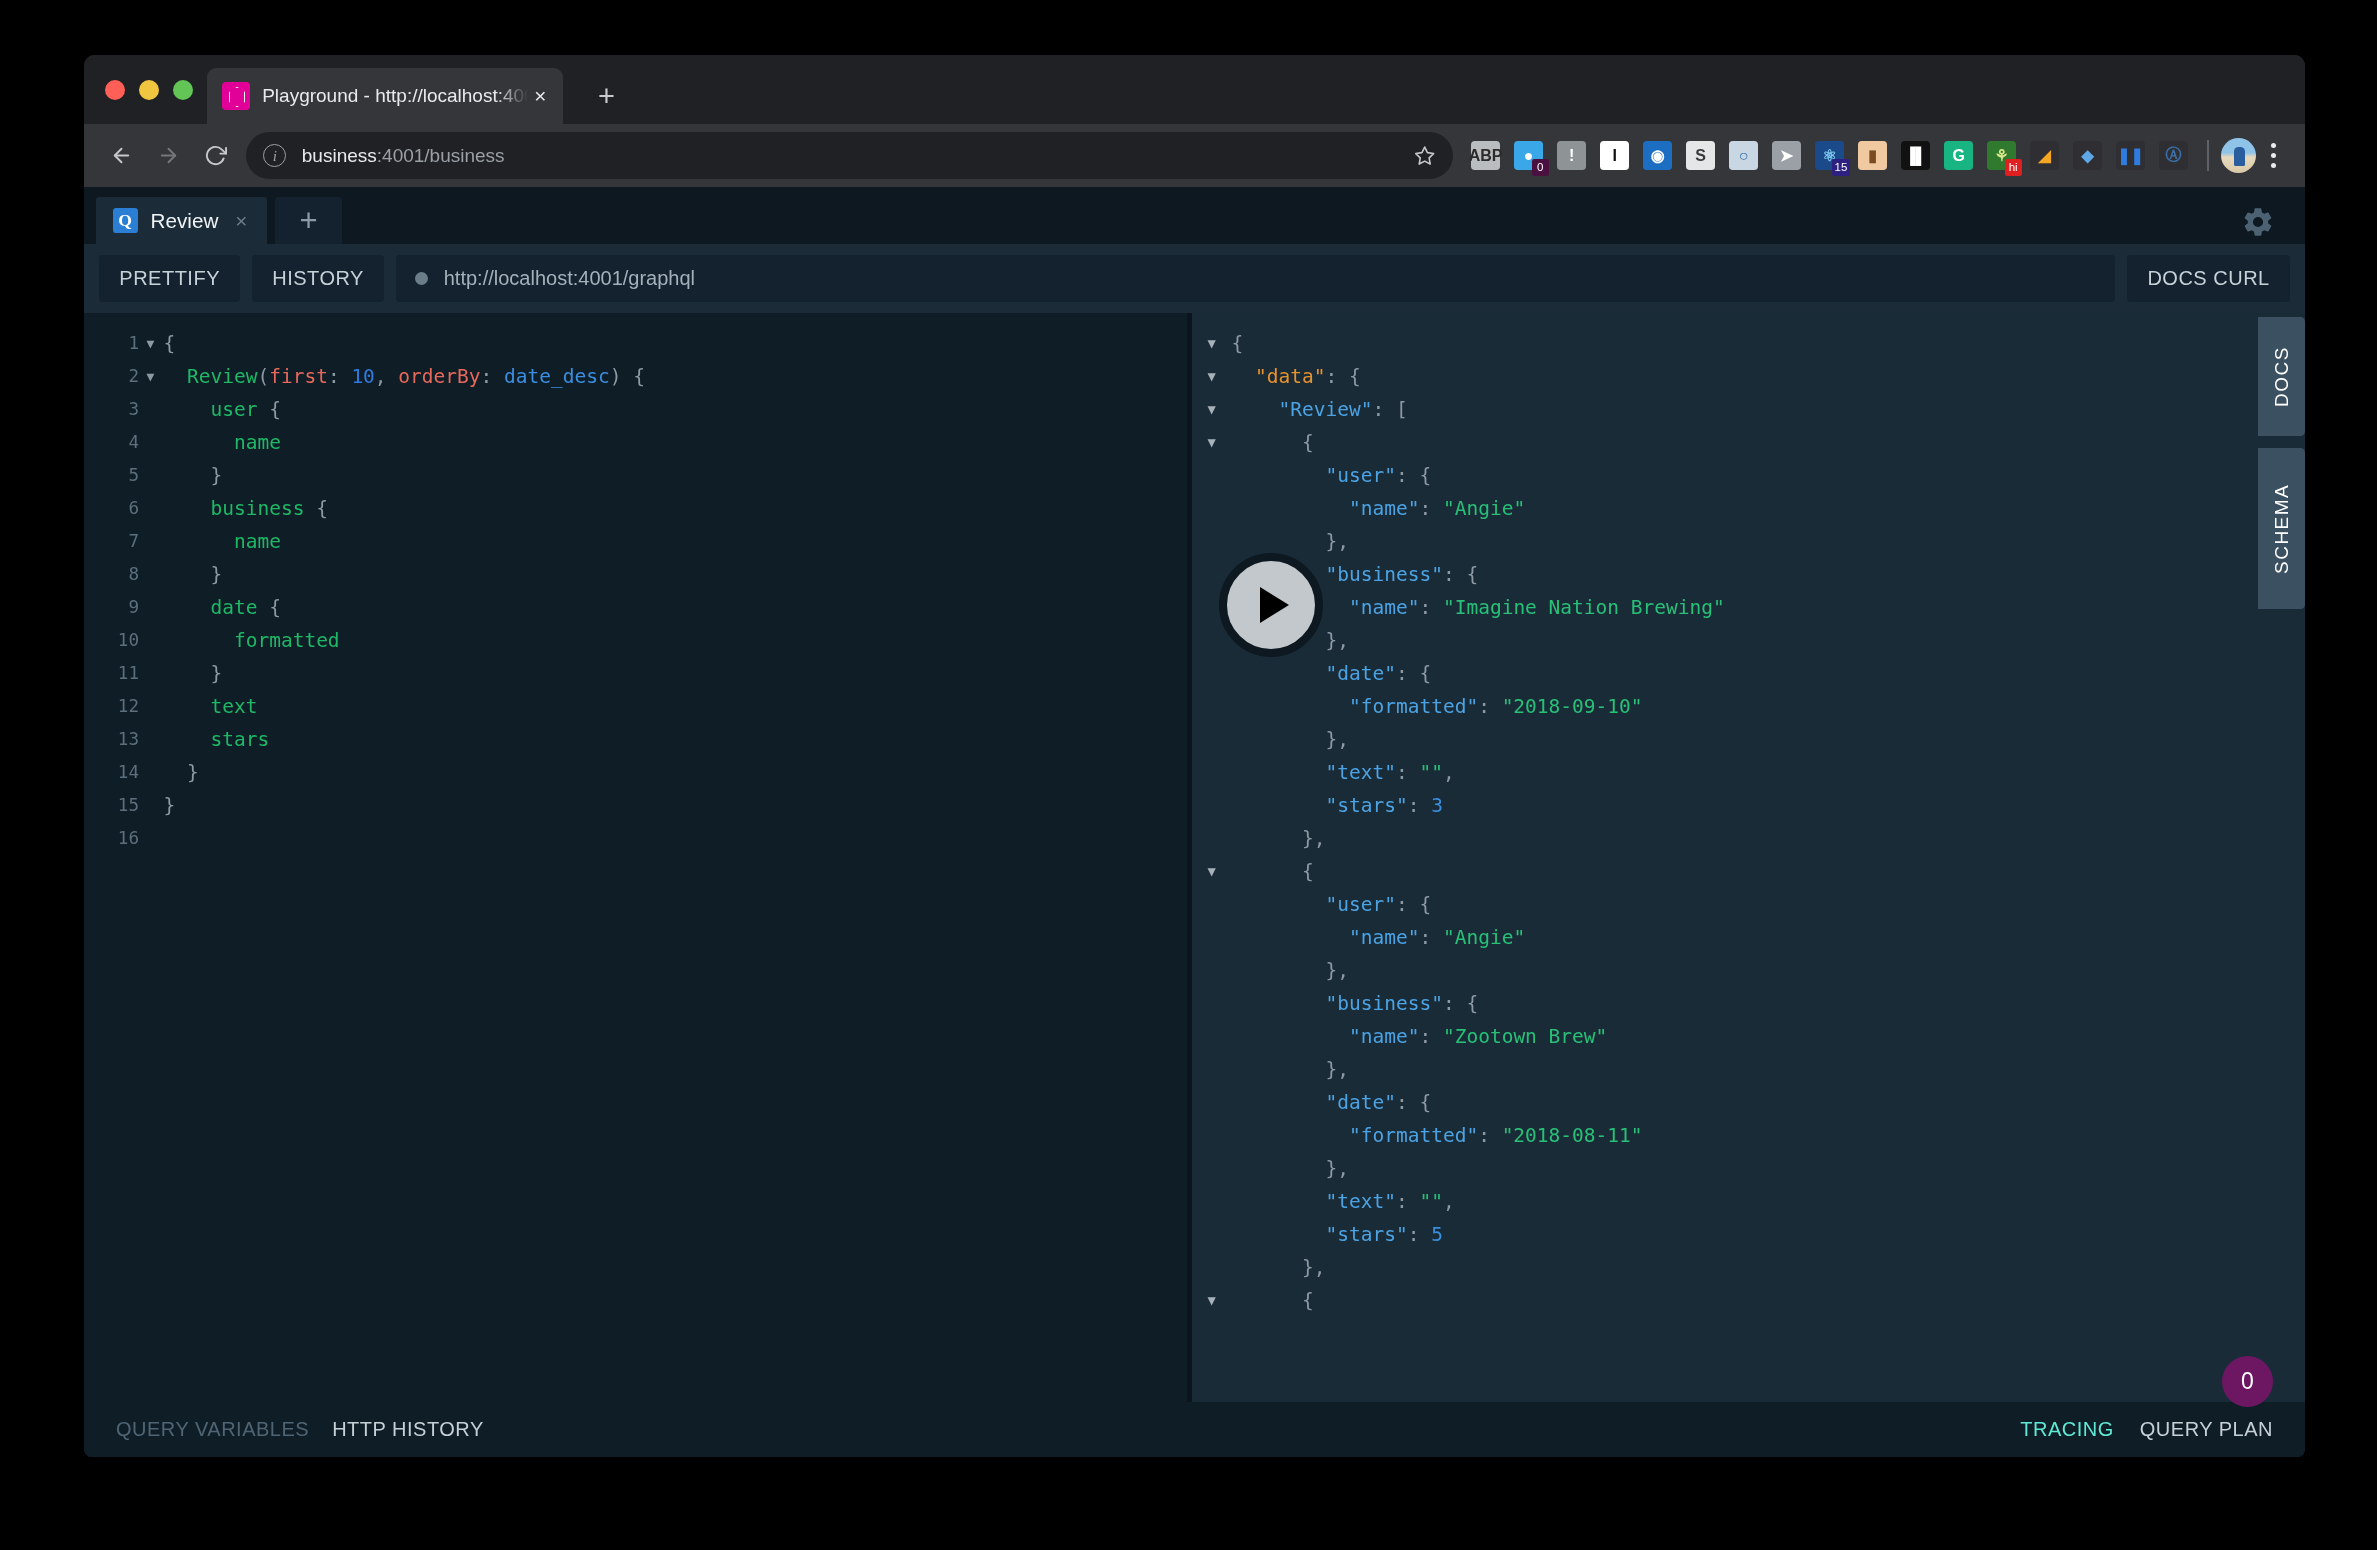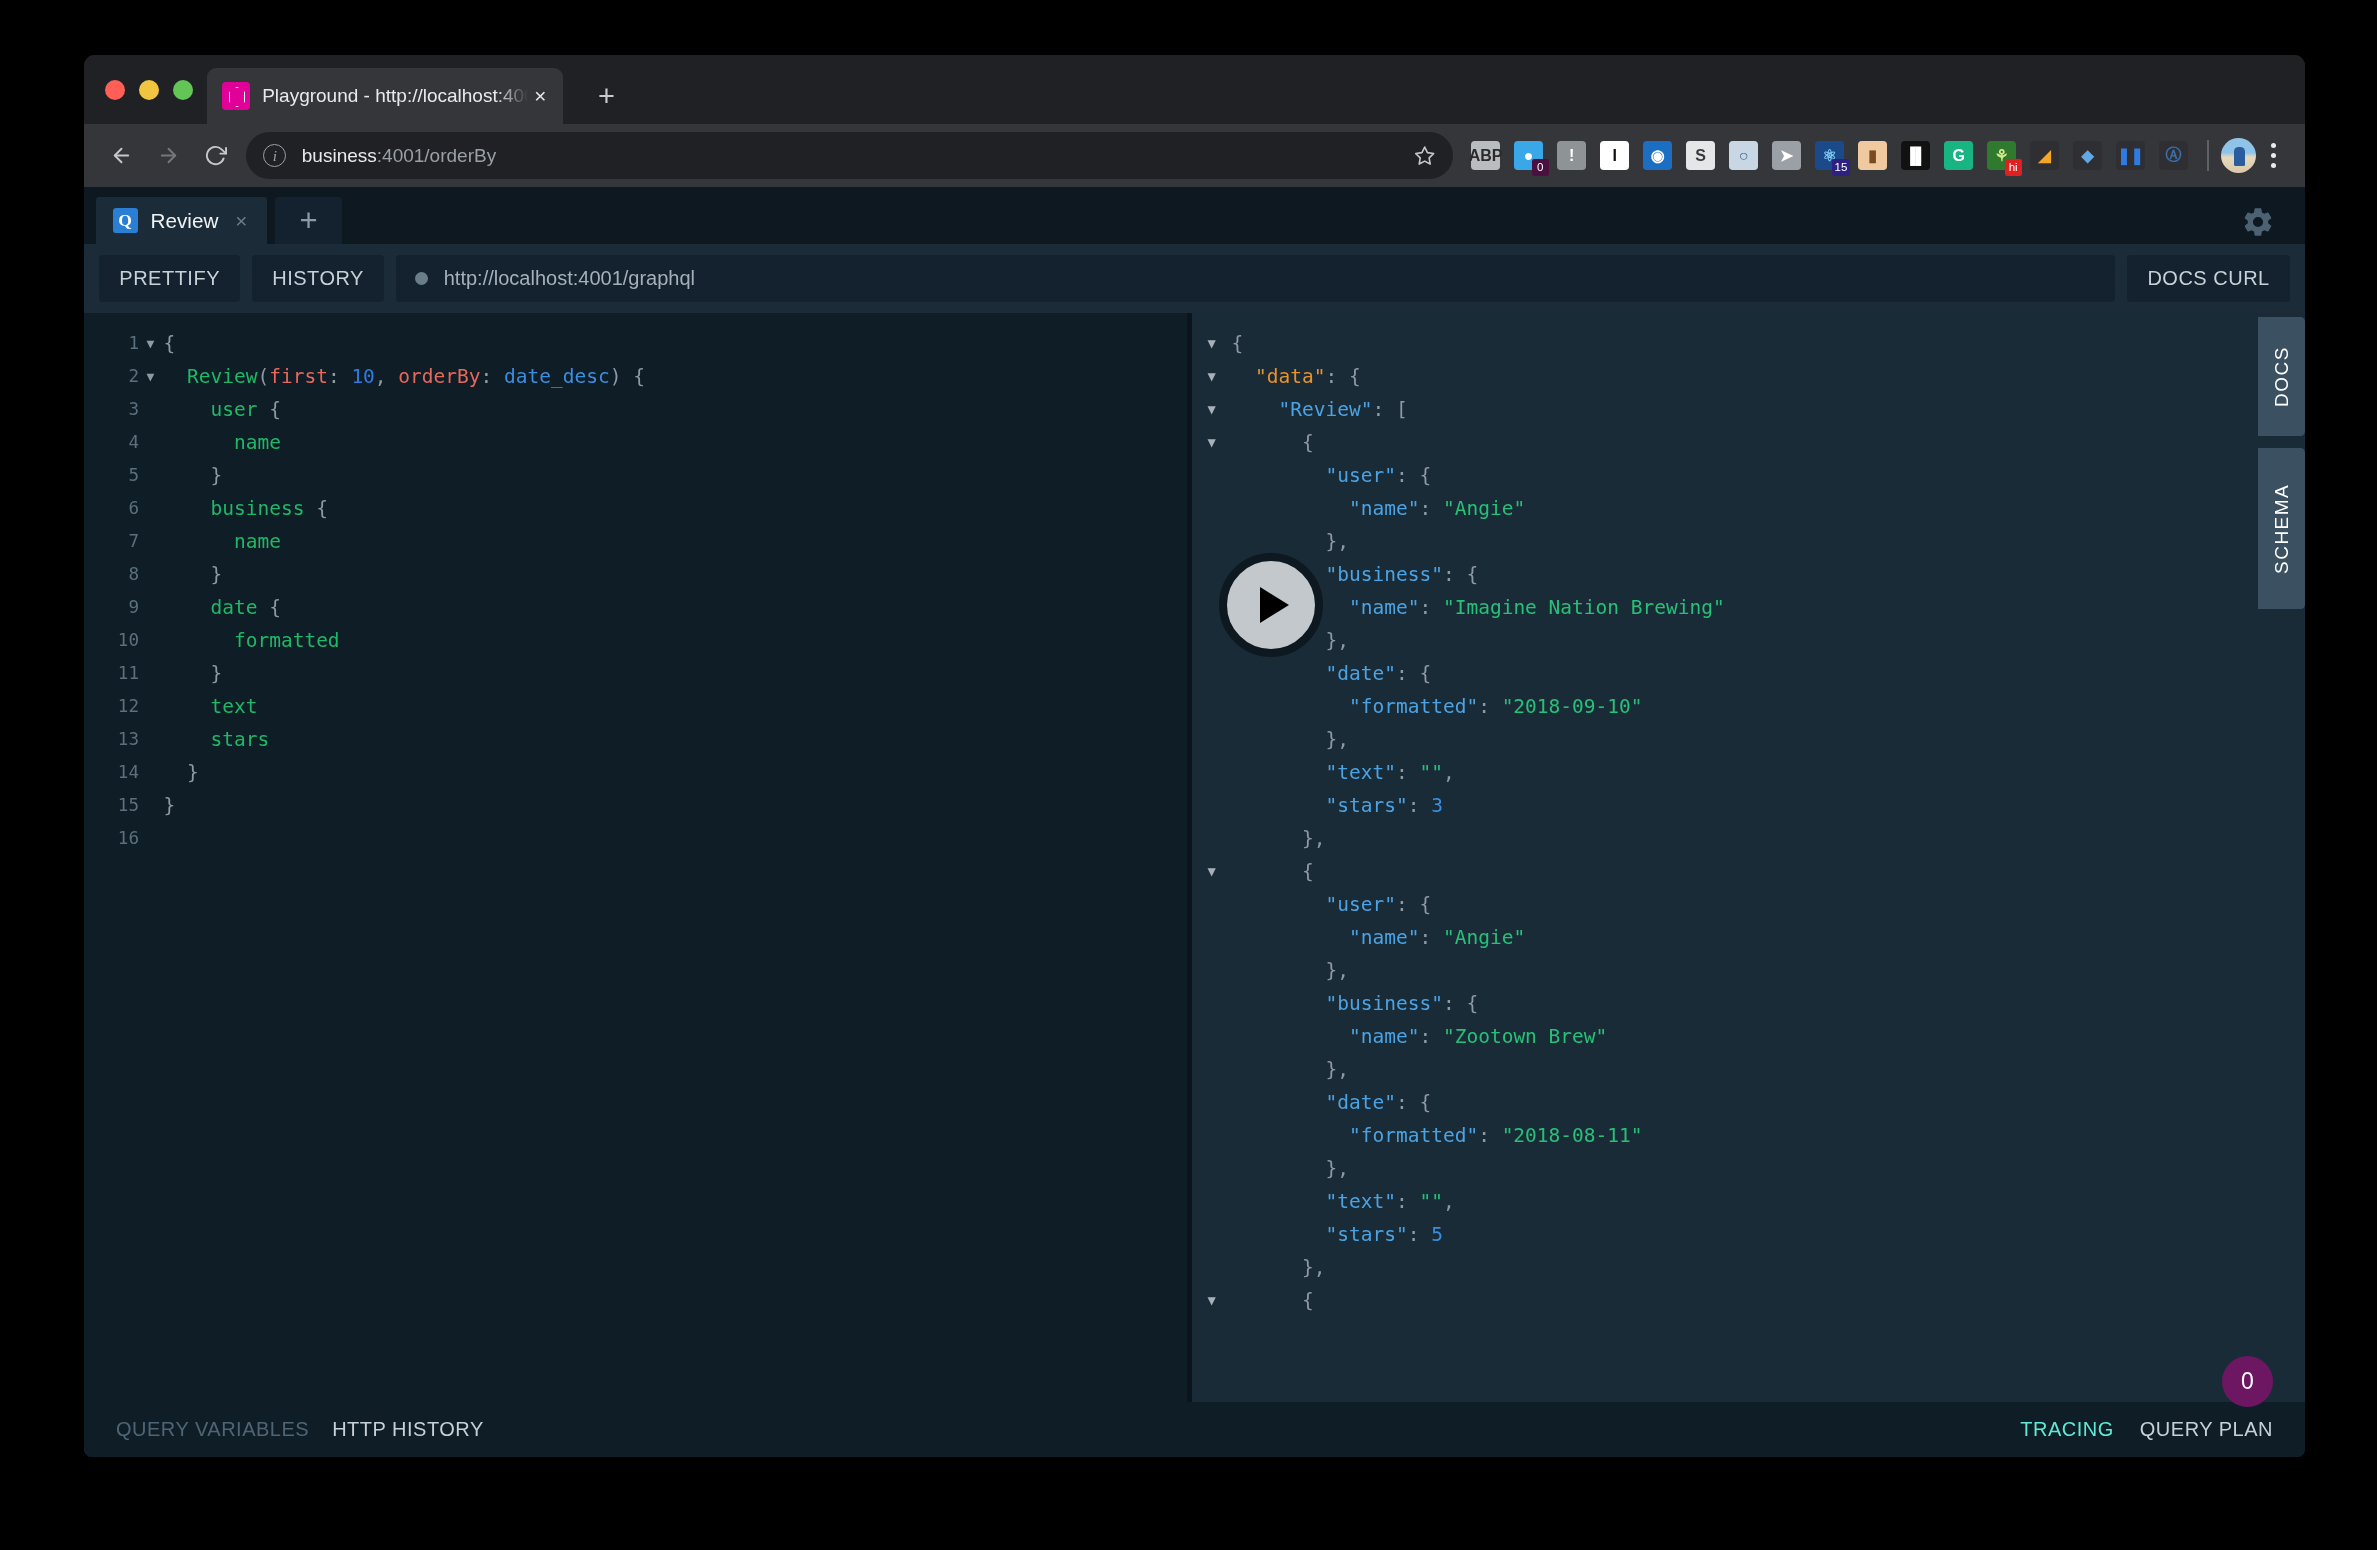--- a/index.html
+++ b/index.html
@@ -410,21 +410,21 @@
     </div>
     <div class="nav-btn">
       <svg viewBox="0 0 24 24" fill="none" stroke="currentColor" stroke-width="2" stroke-linecap="round" stroke-linejoin="round">
           <polyline points="23 4 23 10 17 10"></polyline>
           <path d="M20.49 15a9 9 0 1 1-2.12-9.36L23 10"></path>
         </svg>
     </div>
 
     <div class="urlbox">
       <span class="info-icon">i</span>
-      <span class="url-text"><b>business</b><span>:4001/orderBy</span></span>
+      <span class="url-text"><b>business</b><span>:4001/business</span></span>
       <span class="star-icon">
         <svg viewBox="0 0 24 24" fill="none" stroke="currentColor" stroke-width="1.8" stroke-linecap="round" stroke-linejoin="round">
             <polygon points="12 2 15.09 8.26 22 9.27 17 14.14 18.18 21.02 12 17.77 5.82 21.02 7 14.14 2 9.27 8.91 8.26 12 2"></polygon>
           </svg>
       </span>
     </div>
 
     <div class="ext-row" id="ext-row">
         <div class="ext">
           <span style="width: 29px; height: 29px; border-radius: 3.8px; display: flex; align-items: center; justify-content: center; font-size: 16px; font-weight: bold; font-family: &quot;Liberation Sans&quot;, sans-serif; background: rgb(185, 189, 192); color: rgb(43, 43, 43);">ABP</span>

